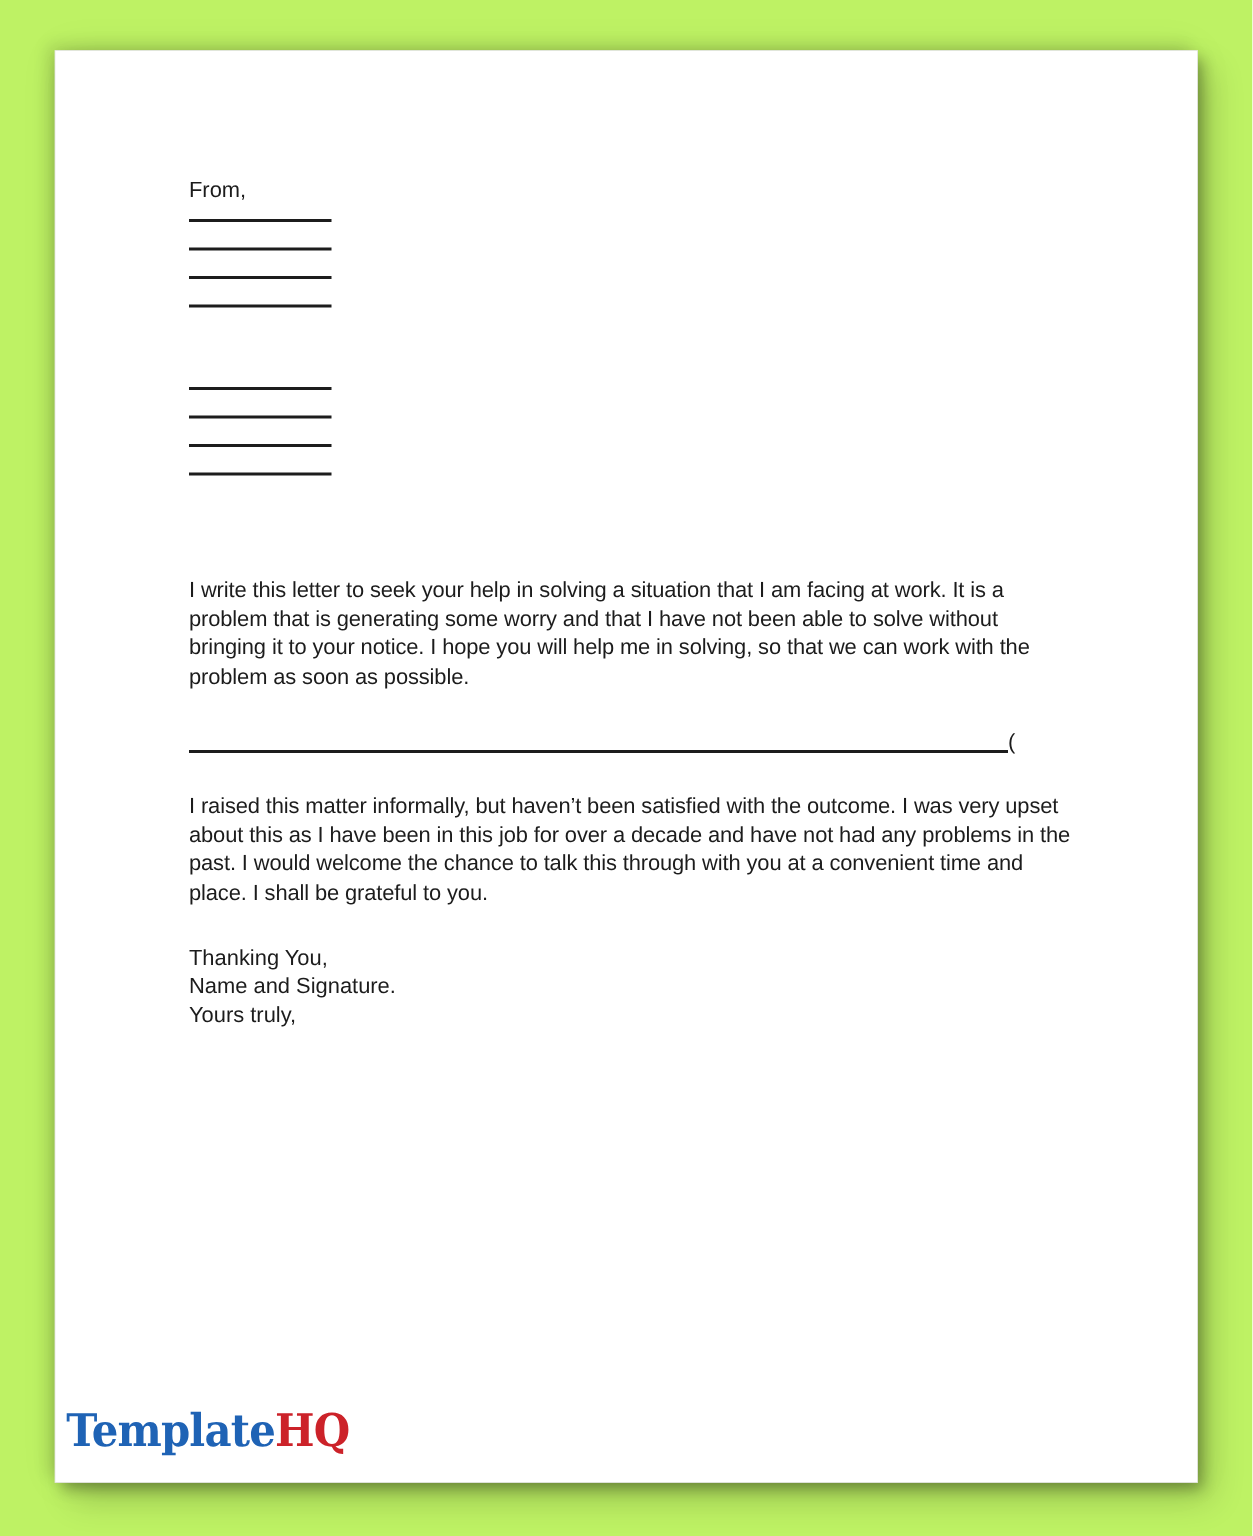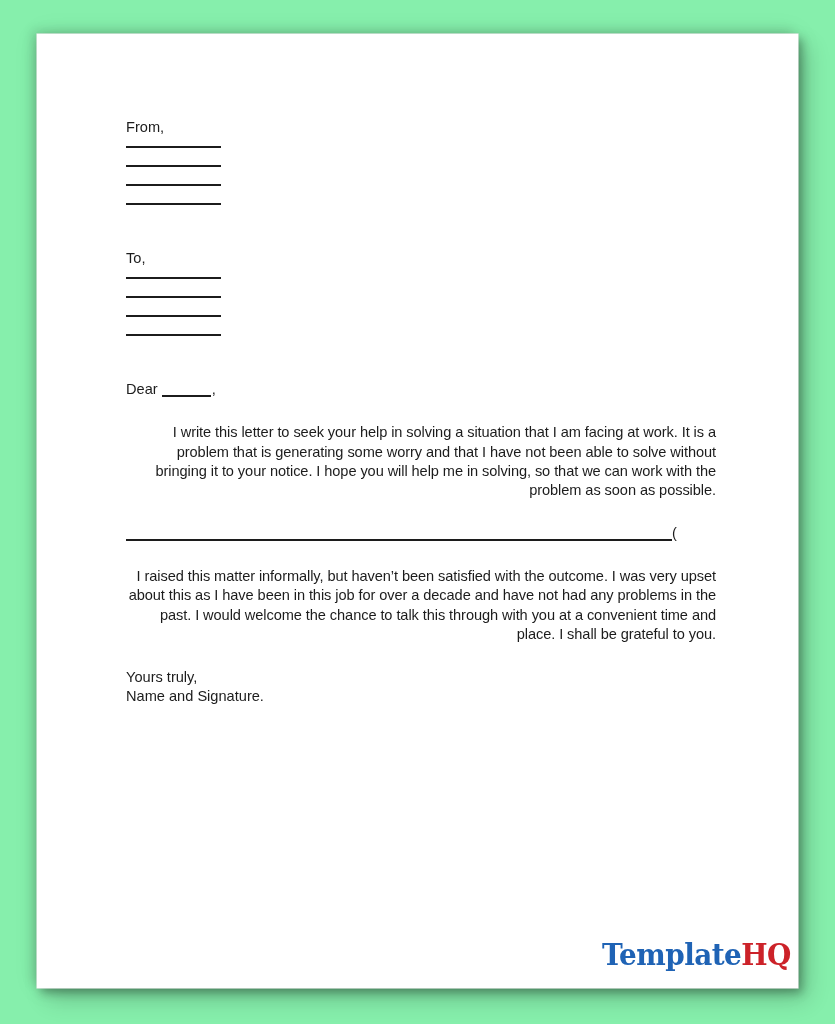--- a/index.html
+++ b/index.html
@@ -12,21 +12,21 @@
     width: 835px;
     height: 1024px;
     overflow: hidden;
     font-family: "Liberation Sans", sans-serif;
   }
 
   #page-wrap {
     position: relative;
     width: 835px;
     height: 1024px;
-    background: #86efac;
+    background: #bef264;
   }
 
   
   #letter-sheet {
     position: absolute;
     left: 37px;
     top: 34px;
     width: 761px;
     height: 954px;
     background: #ffffff;
@@ -76,21 +76,20 @@
   }
   .rule-date    { width: 46px; margin: 0 4px 0 3px; }
   .rule-subject { width: 137px; margin-left: 4px; }
   .rule-dear    { width: 49px; margin: 0 1px 0 4px; }
 
   p.para {
     margin: 0;
     font-size: 14.6px;
     line-height: 1.315;
     letter-spacing: -0.08px;
-    text-align: right;
   }
 
   
   .longline-row {
     position: relative;
     white-space: nowrap;
     font-size: 14.6px;
     line-height: 1.315;
   }
   .longline-row .inline-rule.rule-long {
@@ -99,21 +98,21 @@
   }
 
   .closing-block { font-size: 14.6px; line-height: 1.315; }
 
   
   #brand-logo {
     position: absolute;
     left: 0;
     right: 0;
     top: 906px;
-    text-align: right;
+    text-align: left;
     line-height: 1;
     user-select: none;
   }
   #brand-logo .logo-text {
     display: inline-block;
     font-family: "DejaVu Serif", serif;
     font-weight: 700;
     font-size: 30px;
     letter-spacing: -0.6px;
     transform: scaleX(0.93);
@@ -137,52 +136,51 @@
         <div class="rule"></div>
         <div class="rule"></div>
         <div class="rule"></div>
       </div>
 
       <div class="gap-lg"></div>
 
 
       <div class="gap-md"></div>
 
-      <div class="label-line">To,</div>
       <div class="blank-rules">
         <div class="rule"></div>
         <div class="rule"></div>
         <div class="rule"></div>
         <div class="rule"></div>
       </div>
 
       <div class="gap-lg"></div>
 
 
       <div class="gap-md"></div>
 
-      <div class="label-line"><span>Dear</span><span class="inline-rule rule-dear"></span><span>,</span></div>
 
       <div class="gap-lg"></div>
 
       <p class="para">I write this letter to seek your help in solving a situation that I am facing at work. It is a problem that is generating some worry and that I have not been able to solve without bringing it to your notice. I hope you will help me in solving, so that we can work with the problem as soon as possible.</p>
 
       <div class="gap-lg"></div>
 
       <div class="longline-row"><span class="inline-rule rule-long"></span><span>(</span></div>
 
       <div class="gap-lg"></div>
 
       <p class="para">I raised this matter informally, but haven’t been satisfied with the outcome. I was very upset about this as I have been in this job for over a decade and have not had any problems in the past. I would welcome the chance to talk this through with you at a convenient time and place. I shall be grateful to you.</p>
 
       <div class="gap-lg"></div>
 
       <div class="closing-block">
+        <div>Thanking You,</div>
+        <div>Name and Signature.</div>
         <div>Yours truly,</div>
-        <div>Name and Signature.</div>
       </div>
 
     </div>
 
     <div id="brand-logo">
       <span class="logo-text"><span class="logo-part-1">Template</span><span class="logo-part-2">HQ</span></span>
     </div>
 
   </div>
 

